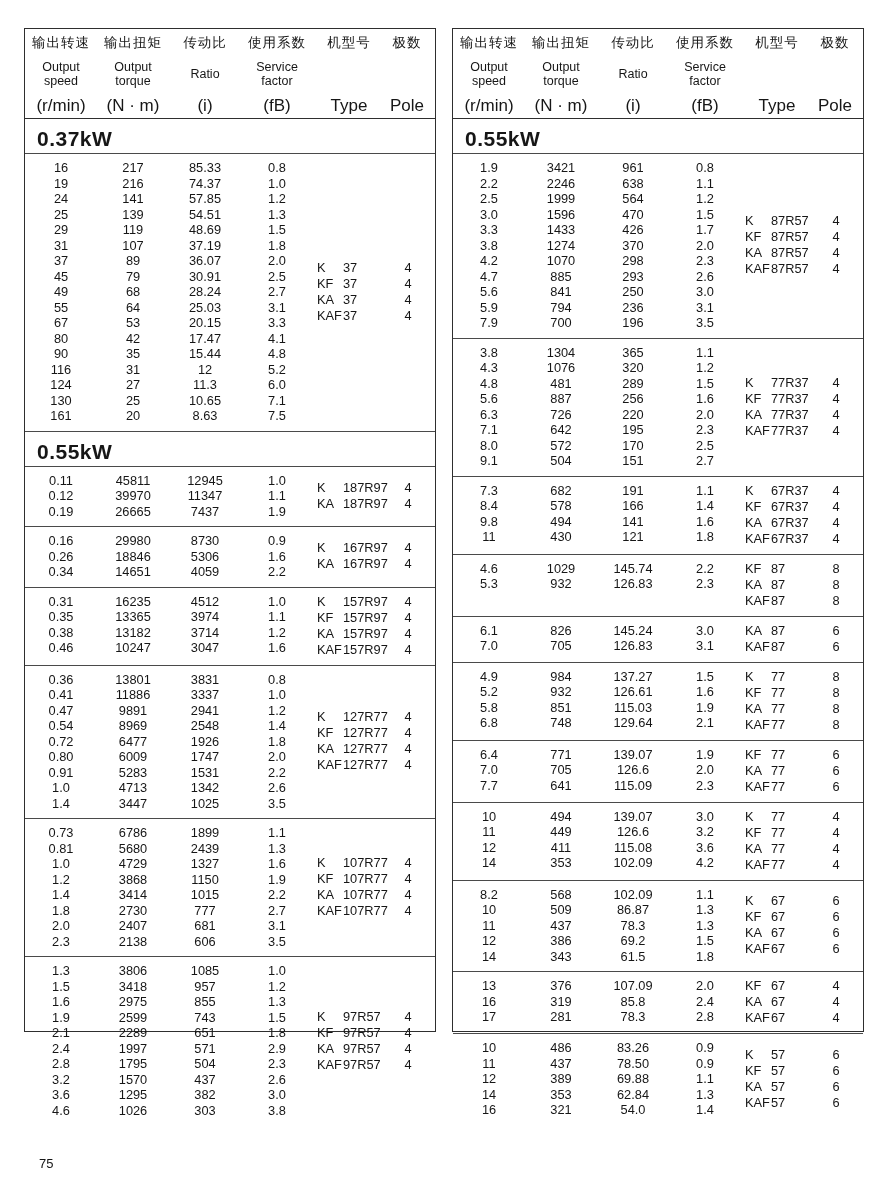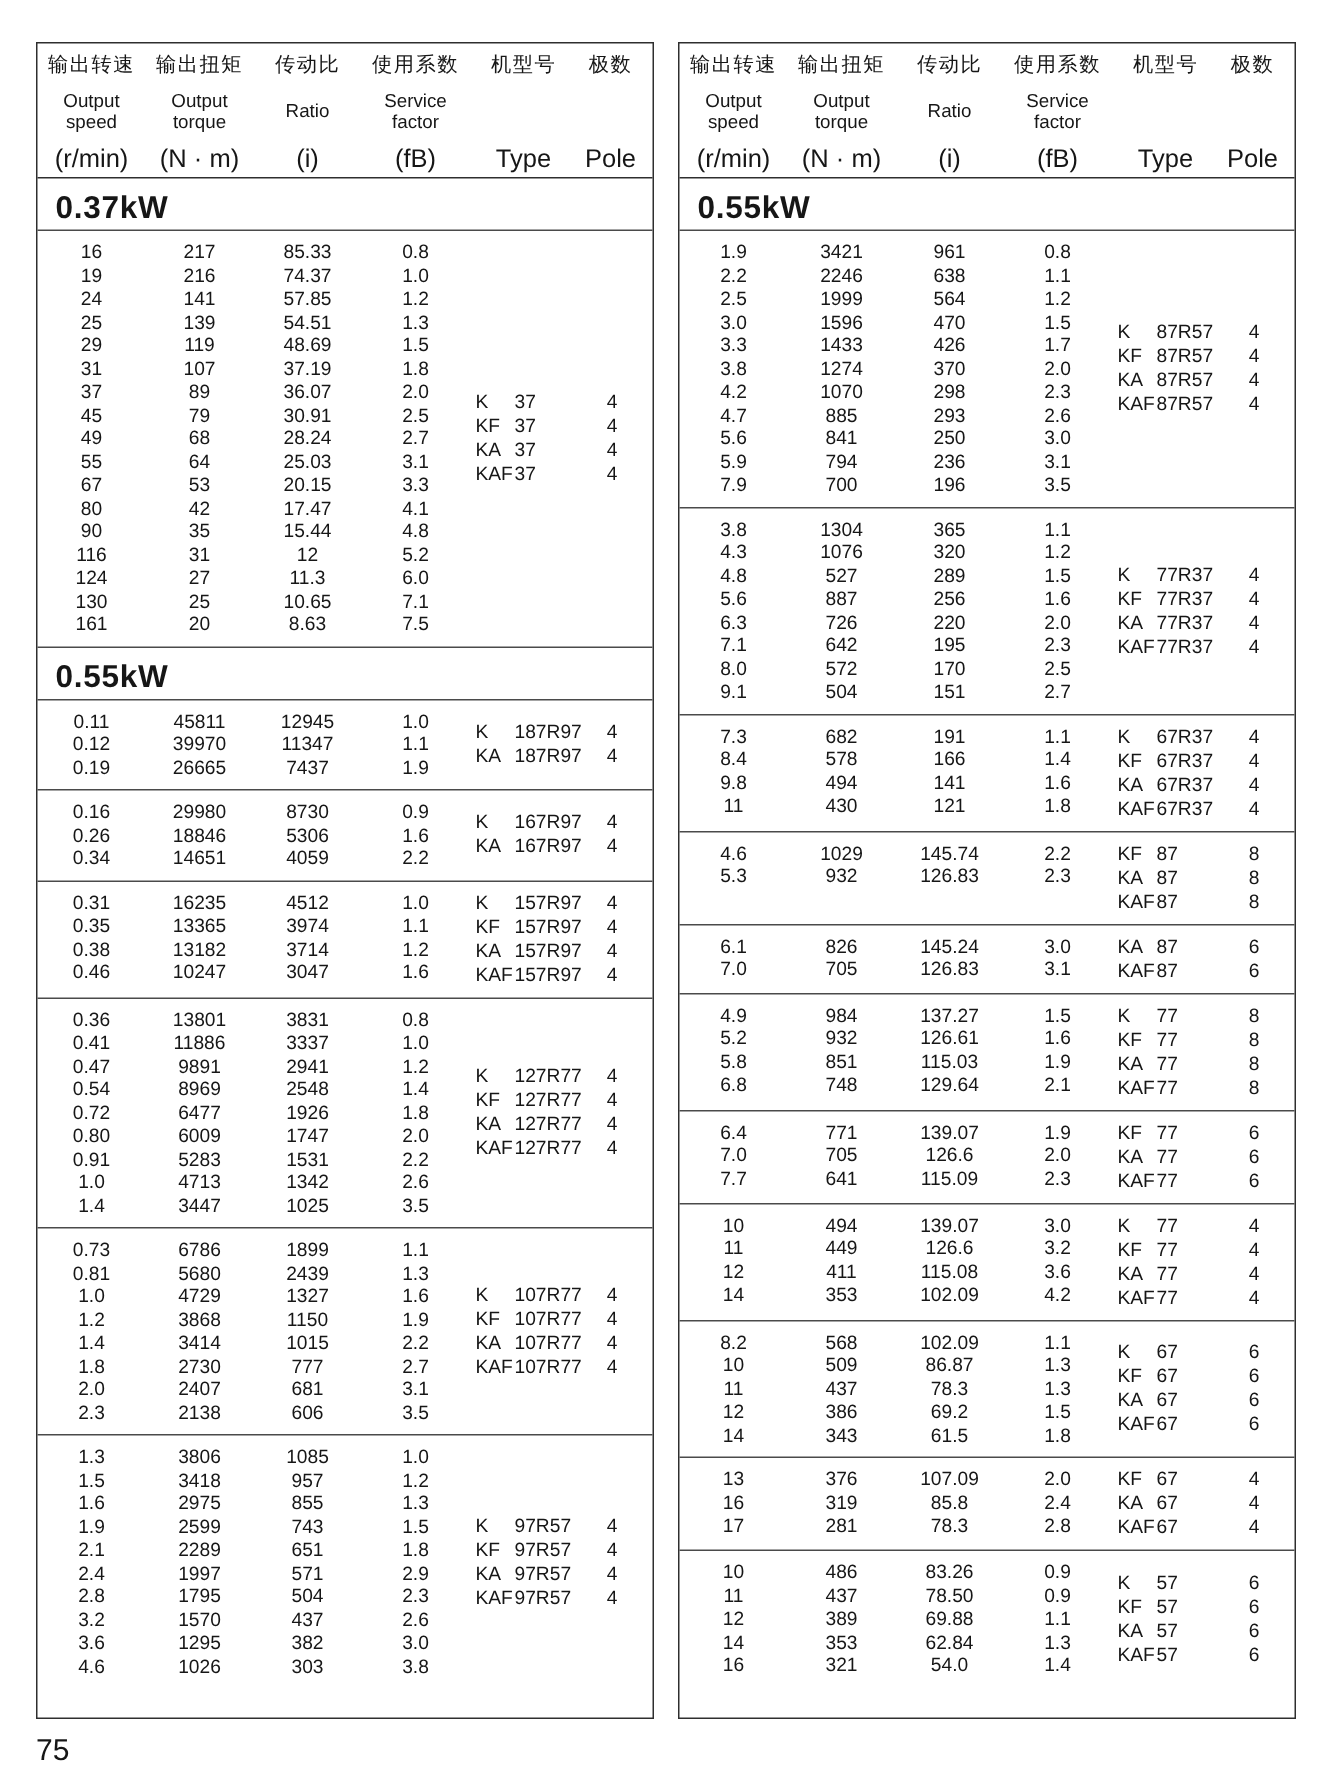--- a/index.html
+++ b/index.html
@@ -3,21 +3,21 @@
 <meta charset="utf-8">
 <style>
   html,body{margin:0;padding:0;}
   body{
     width:888px;height:1191px;background:#ffffff;
     font-family:"Liberation Sans","DejaVu Sans",sans-serif;
     color:#161616;-webkit-font-smoothing:antialiased;
   }
   .page{position:relative;width:888px;height:1191px;background:#fff;overflow:hidden;}
   .spec-table{
-    position:absolute;top:28px;width:412px;height:1118px;
+    position:absolute;top:28px;width:412px;height:1004px;
     border:1.6px solid #2e2e2e;box-sizing:border-box;background:#fff;
   }
   .spec-table.left{left:24px;}
   .spec-table.right{left:452px;}
   
   .thead{
     display:flex;height:80px;border-bottom:1.6px solid #2e2e2e;
     padding:5px 0 4px 0;box-sizing:content-box;
   }
   .hcell{display:flex;flex-direction:column;justify-content:space-between;text-align:center;}
@@ -38,21 +38,21 @@
   .drow{display:flex;height:15.5px;line-height:15.5px;font-size:12.8px;}
   .dcell{width:72px;text-align:center;white-space:nowrap;}
   .types{
     flex:1;display:flex;flex-direction:column;justify-content:center;
     padding:0 10px 0 4px;box-sizing:border-box;
   }
   .trow{display:flex;height:16px;line-height:16px;font-size:12.8px;white-space:nowrap;}
   .tprefix{display:inline-block;width:26px;}
   .tmodel{display:inline-block;}
   .tpole{margin-left:auto;width:34px;text-align:center;}
-  .page-number{position:absolute;left:24px;top:1156px;font-size:20px;}
+  .page-number{position:absolute;left:39px;top:1156px;font-size:13px;}
 </style>
 </head>
 <body>
 
 <div class="page">
   <div class="spec-table left">
       <div class="thead">
         <div class="hcell hc0">
           <div class="hzh">输出转速</div>
           <div class="hen">Output speed</div>
@@ -711,21 +711,21 @@
               <span class="dcell">1.1</span>
             </div>
             <div class="drow">
               <span class="dcell">4.3</span>
               <span class="dcell">1076</span>
               <span class="dcell">320</span>
               <span class="dcell">1.2</span>
             </div>
             <div class="drow">
               <span class="dcell">4.8</span>
-              <span class="dcell">527</span>
+              <span class="dcell">481</span>
               <span class="dcell">289</span>
               <span class="dcell">1.5</span>
             </div>
             <div class="drow">
               <span class="dcell">5.6</span>
               <span class="dcell">887</span>
               <span class="dcell">256</span>
               <span class="dcell">1.6</span>
             </div>
             <div class="drow">

